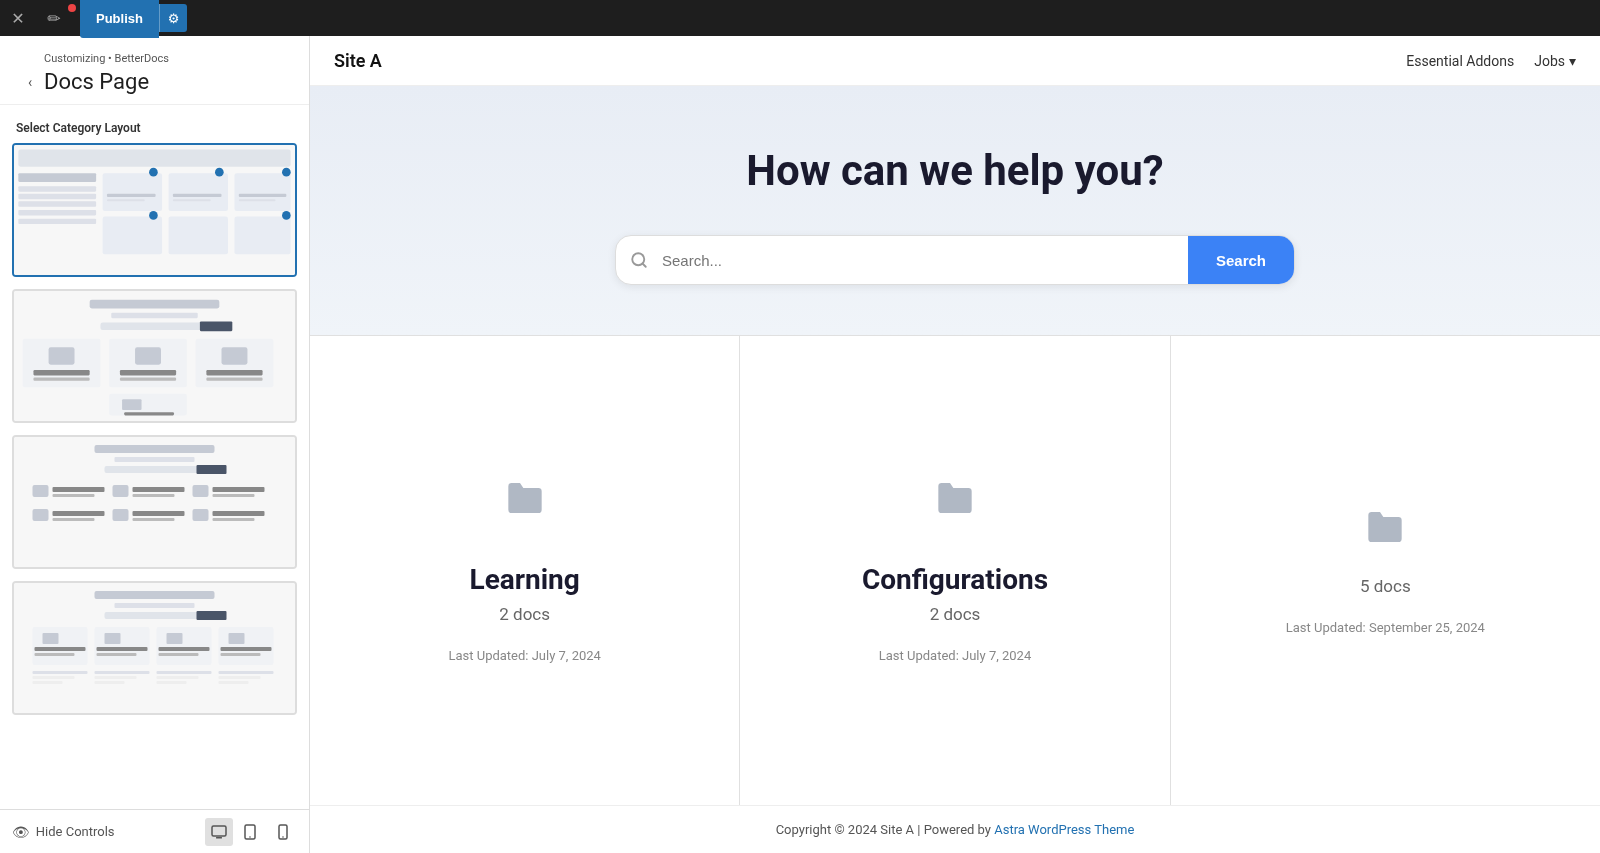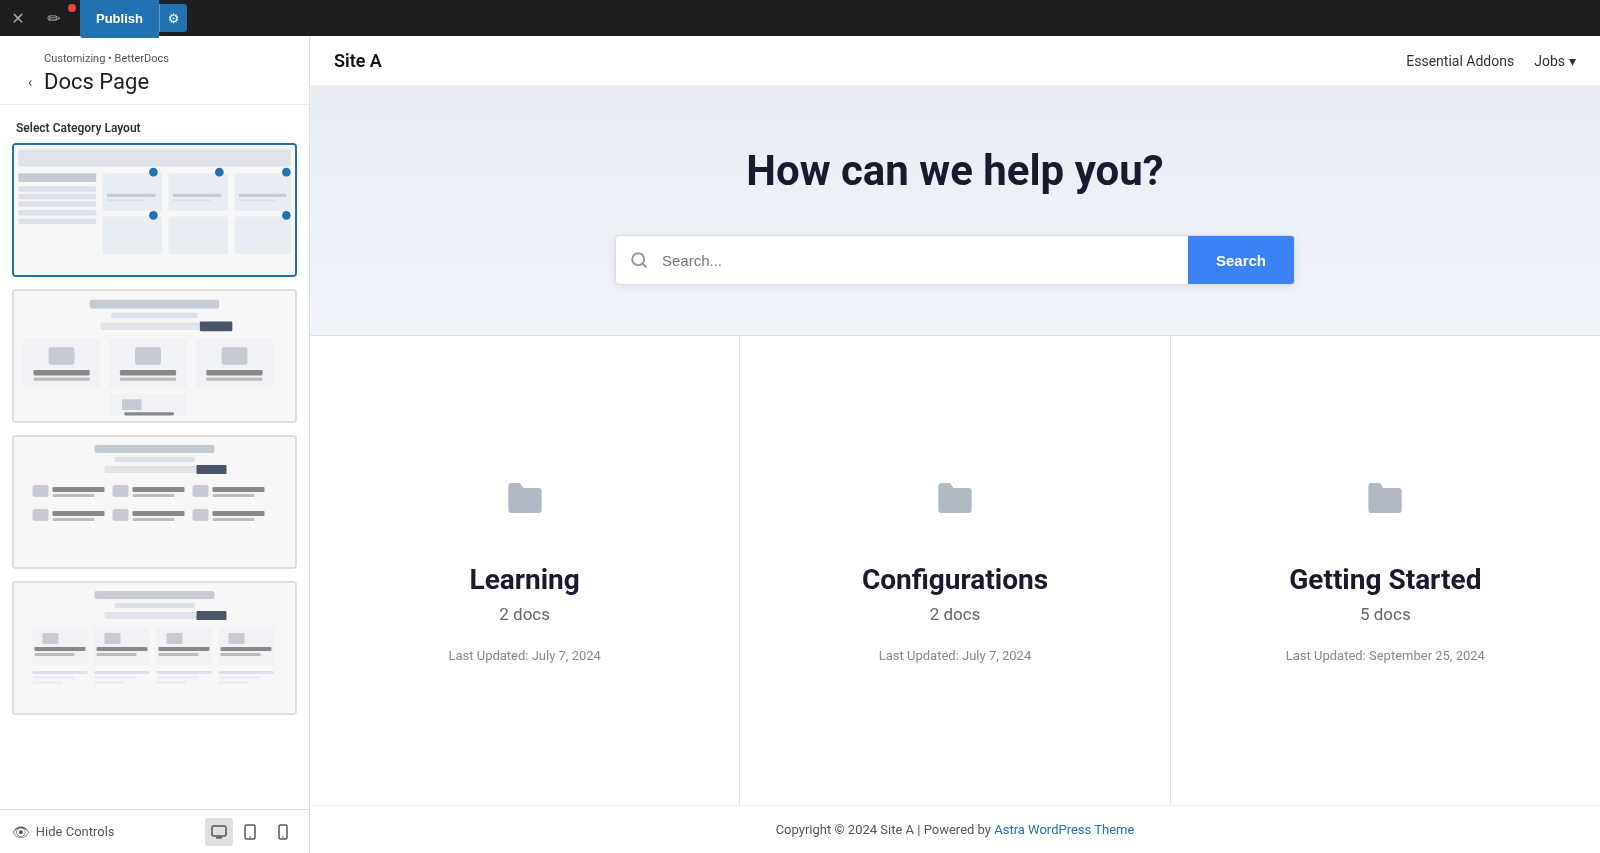--- a/index.html
+++ b/index.html
@@ -221,21 +221,21 @@
       color: #1a1a2e;
       margin-bottom: 40px;
       text-align: center;
     }
     .search-bar {
       display: flex;
       width: 680px;
       max-width: 100%;
       background: #fff;
       border: 1px solid #ddd;
-      border-radius: 4px;
+      border-radius: 16px;
       overflow: hidden;
       box-shadow: 0 2px 8px rgba(0,0,0,0.08);
     }
     .search-icon-wrap {
       display: flex;
       align-items: center;
       padding: 0 14px;
       color: #999;
       font-size: 16px;
     }
@@ -578,21 +578,20 @@
         <div class="category-docs">2 docs</div>
         <div class="category-updated">Last Updated: July 7, 2024</div>
       </div>
 
       <div class="category-card">
         <div class="category-folder-icon">
           <svg width="40" height="40" viewBox="0 0 24 24" fill="#b0b8c4" xmlns="http://www.w3.org/2000/svg">
             <path d="M22 19a2 2 0 0 1-2 2H4a2 2 0 0 1-2-2V5a2 2 0 0 1 2-2h5l2 3h9a2 2 0 0 1 2 2z"></path>
           </svg>
         </div>
-        <div class="category-name">Getting Started</div>
         <div class="category-docs">5 docs</div>
         <div class="category-updated">Last Updated: September 25, 2024</div>
       </div>
 
     </div>
 
     <div class="footer-section">
       <span>Copyright © 2024 Site A | Powered by </span><a class="footer-link">Astra WordPress Theme</a>
     </div>
 

